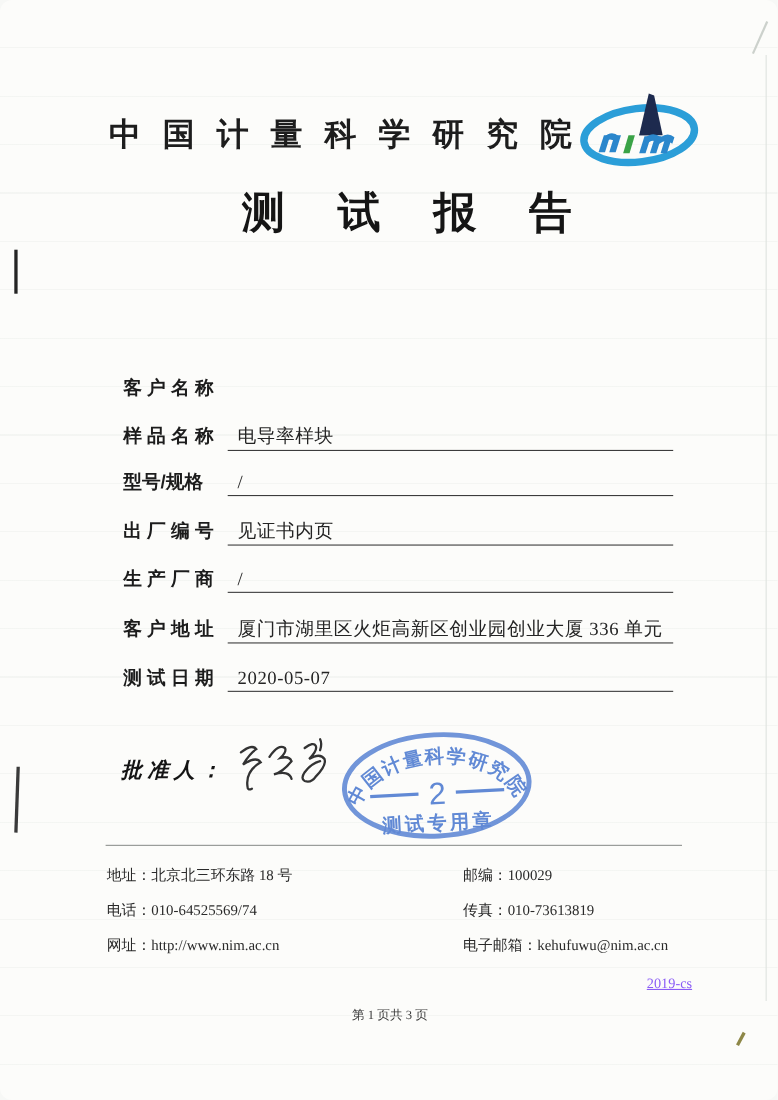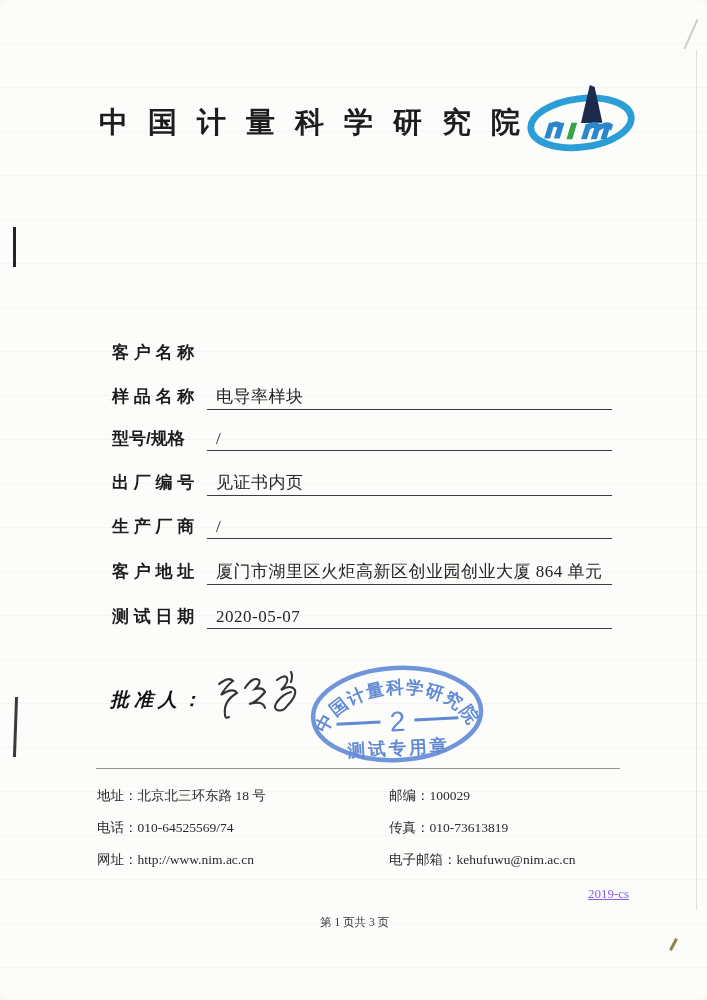--- a/index.html
+++ b/index.html
@@ -62,21 +62,21 @@
     color:#141414;
   }
   .signature{position:absolute;left:205px;top:666px;width:105px;height:58px;}
   .stamp{position:absolute;left:306px;top:659px;width:182px;height:108px;
     transform:rotate(-3deg);opacity:.92;}
   .rule{
     position:absolute;left:96px;top:768px;width:524px;height:0;
     border-top:1.5px solid #8f938f;
   }
   .footer-row{position:absolute;left:97px;width:540px;font-size:13.5px;color:#2a2a2a;}
-  .footer-row .col2{position:absolute;left:292px;top:0;font-family:Liberation Serif, serif;}
+  .footer-row .col2{position:absolute;left:324px;top:0;font-family:Liberation Serif, serif;}
   .form-code{position:absolute;left:588px;top:886px;font-size:13px;color:#8b5cf6;text-decoration:underline;}
   .page-indicator{position:absolute;left:320px;top:915px;font-size:11.5px;color:#3a3a3a;}
   
   .tick1{position:absolute;left:13px;top:227px;width:3px;height:40px;background:#242424;}
   .tick2{position:absolute;left:14px;top:697px;width:3px;height:60px;background:#3a3a3a;transform:rotate(2deg);}
   .right-edge{position:absolute;left:696px;top:50px;width:1px;height:860px;background:#dfe3df;}
   .corner-mark{position:absolute;left:690px;top:18px;width:1.5px;height:32px;background:#ccd1cc;transform:rotate(24deg);}
   .olive-mark{position:absolute;left:672px;top:938px;width:3px;height:13px;background:#8d8747;transform:rotate(28deg);}
 </style>
 </head>
@@ -98,20 +98,21 @@
     <path d="M25,42 q7,-7 14,-1 l-2,6 q-6,-6 -13,0 z" fill="#2b87cc"></path>
 
     <path d="M43,57 l5,-17 6,0 -5,17 z" fill="#3aa347"></path>
 
     <path d="M58,57 l5,-16 6,0 -5,16 z" fill="#2b87cc"></path>
     <path d="M68,57 l5,-16 6,0 -5,16 z" fill="#2b87cc"></path>
     <path d="M78,57 l5,-16 6,0 -5,16 z" fill="#2b87cc"></path>
     <path d="M63,43 q8,-7 15,-1 q7,-5 13,0 l-2,6 q-6,-5 -12,0 q-7,-6 -12,1 z" fill="#2b87cc"></path>
   </svg>
 
+  <div class="report-title">测试报告</div>
 
 
   <div class="field-row" style="top:341px">
     <span class="flabel">客 户 名 称</span>
   </div>
   <div class="field-row" style="top:385px">
     <span class="flabel">样 品 名 称</span>
     <span class="fline">
         <span class="fvalue">电导率样块</span>
       </span>
@@ -130,21 +131,21 @@
   </div>
   <div class="field-row" style="top:515px">
     <span class="flabel">生 产 厂 商</span>
     <span class="fline">
         <span class="fvalue">/</span>
       </span>
   </div>
   <div class="field-row" style="top:560px">
     <span class="flabel">客 户 地 址</span>
     <span class="fline">
-        <span class="fvalue">厦门市湖里区火炬高新区创业园创业大厦 864 单元</span>
+        <span class="fvalue">厦门市湖里区火炬高新区创业园创业大厦 336 单元</span>
       </span>
   </div>
   <div class="field-row" style="top:605px">
     <span class="flabel">测 试 日 期</span>
     <span class="fline">
         <span class="fvalue">2020-05-07</span>
       </span>
   </div>
 
   <div class="approver-label">批准人：</div>

